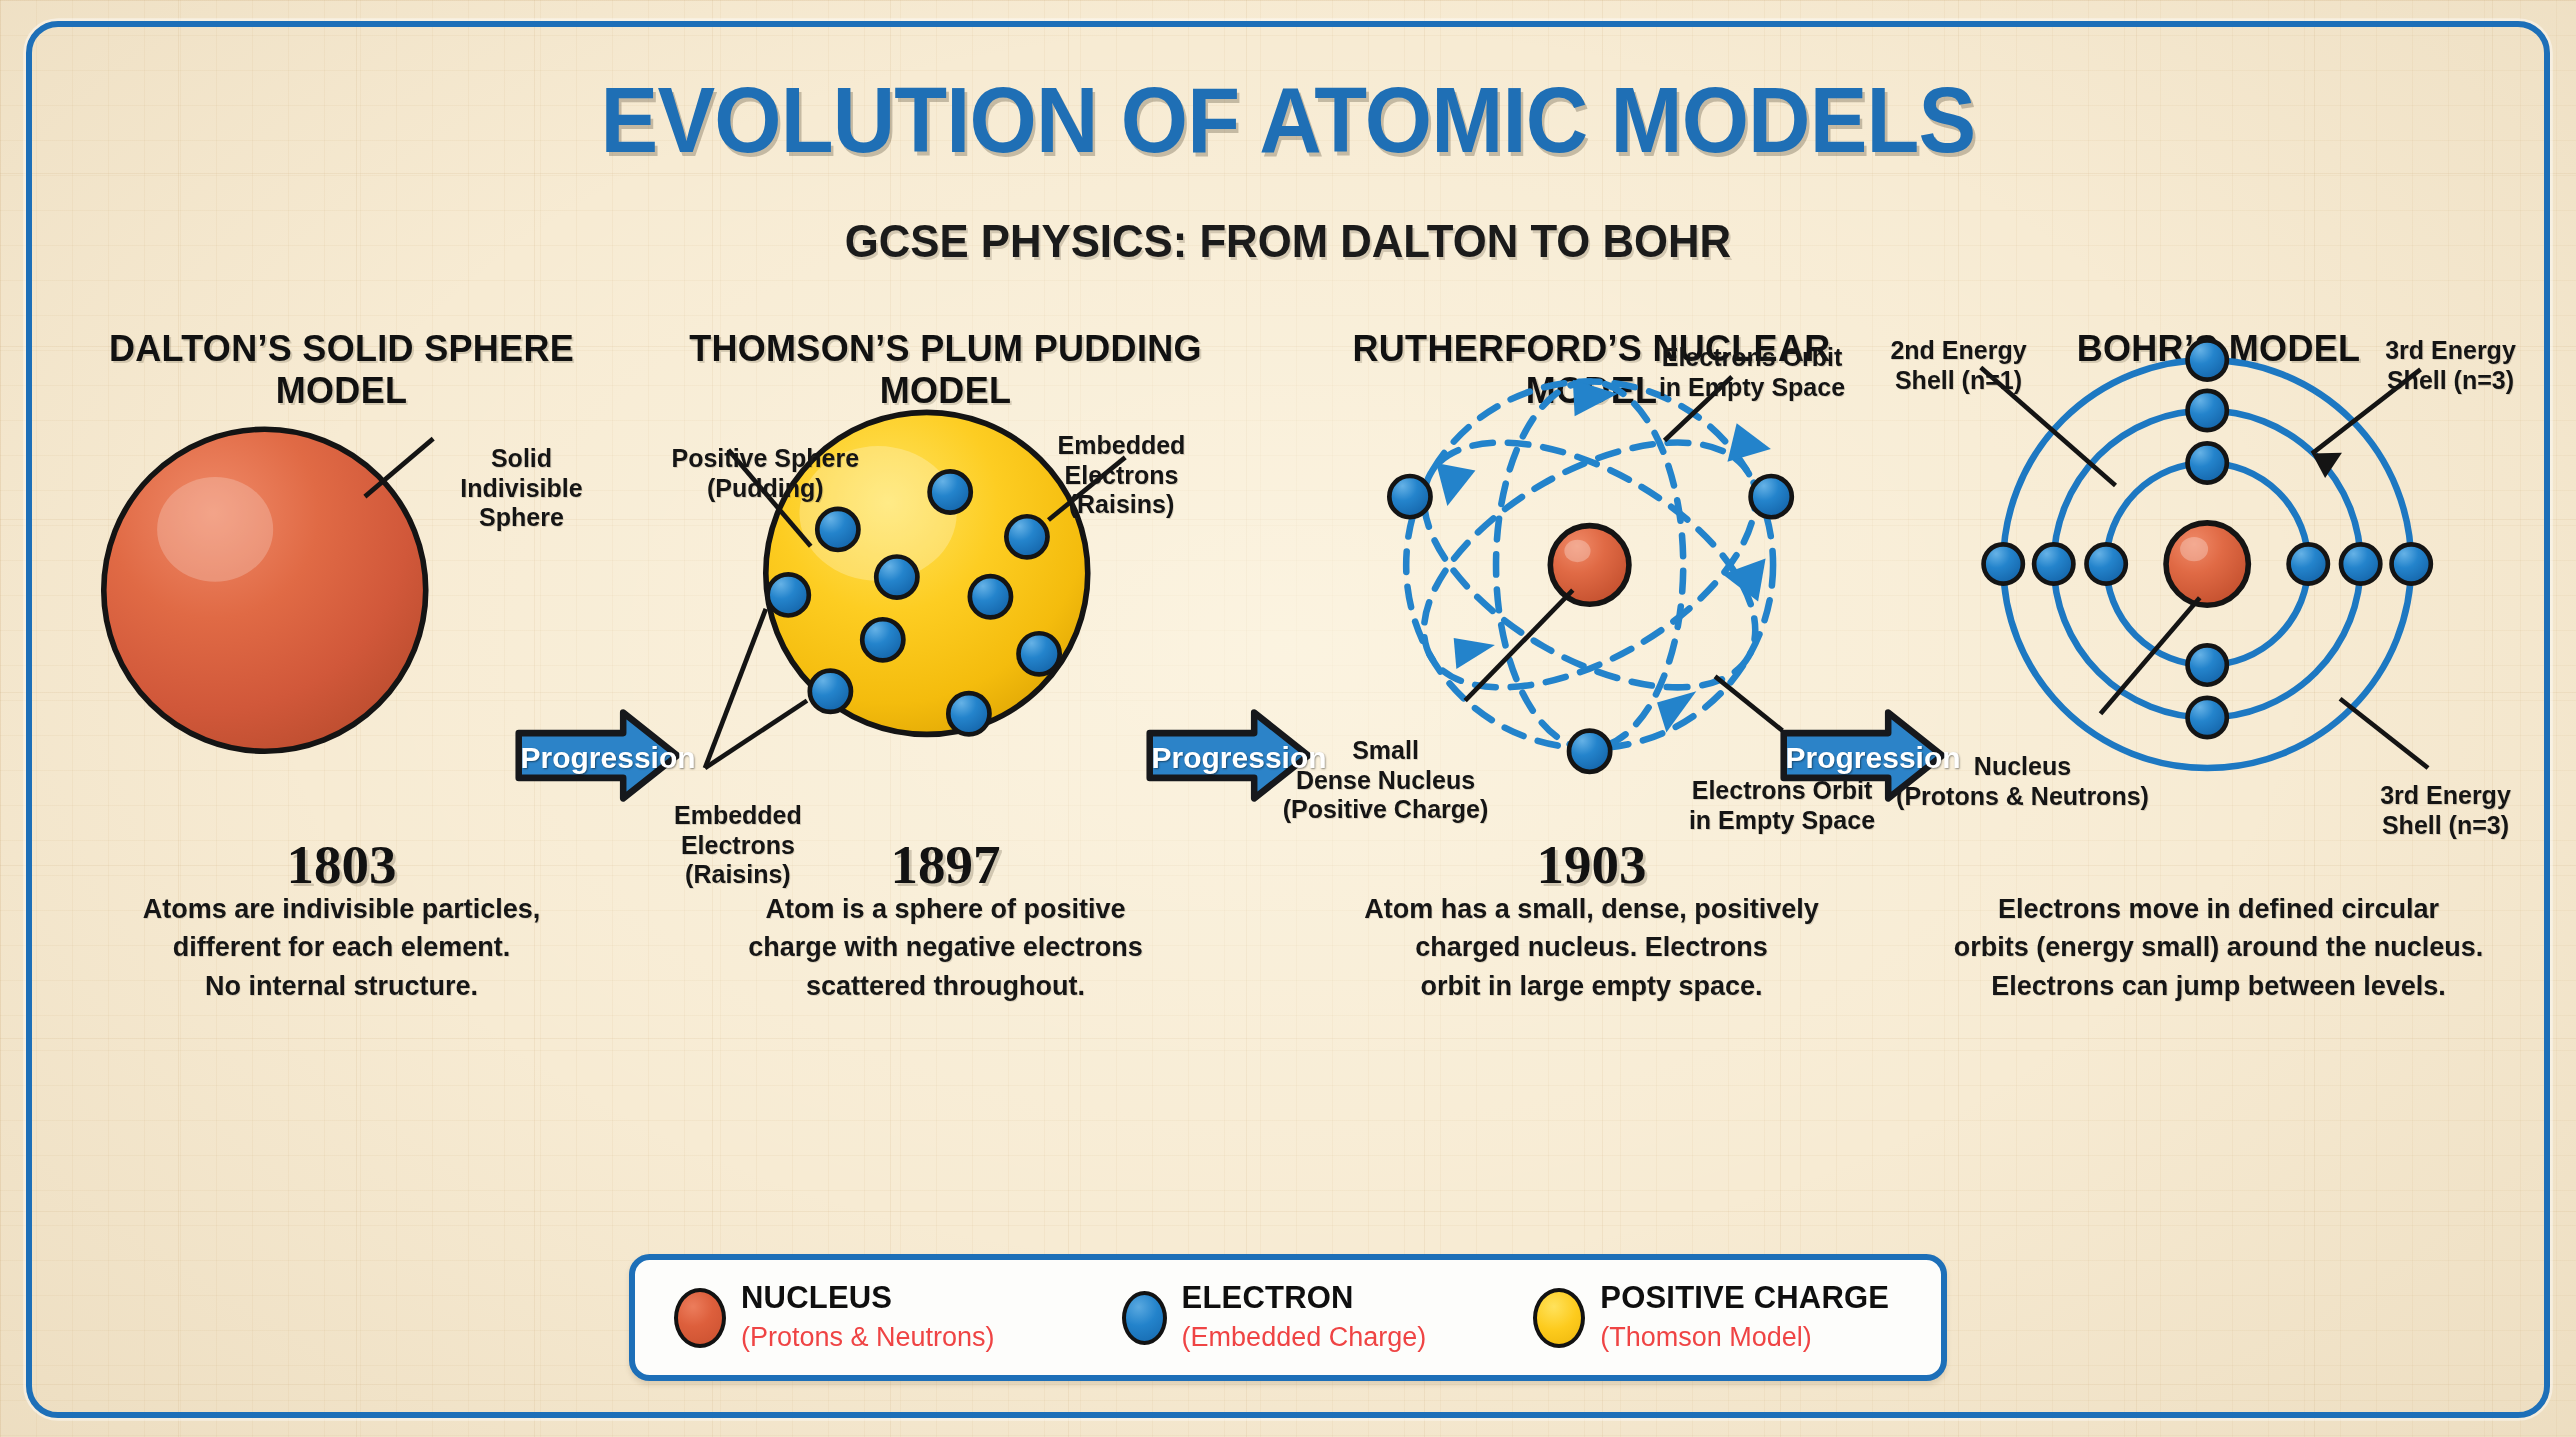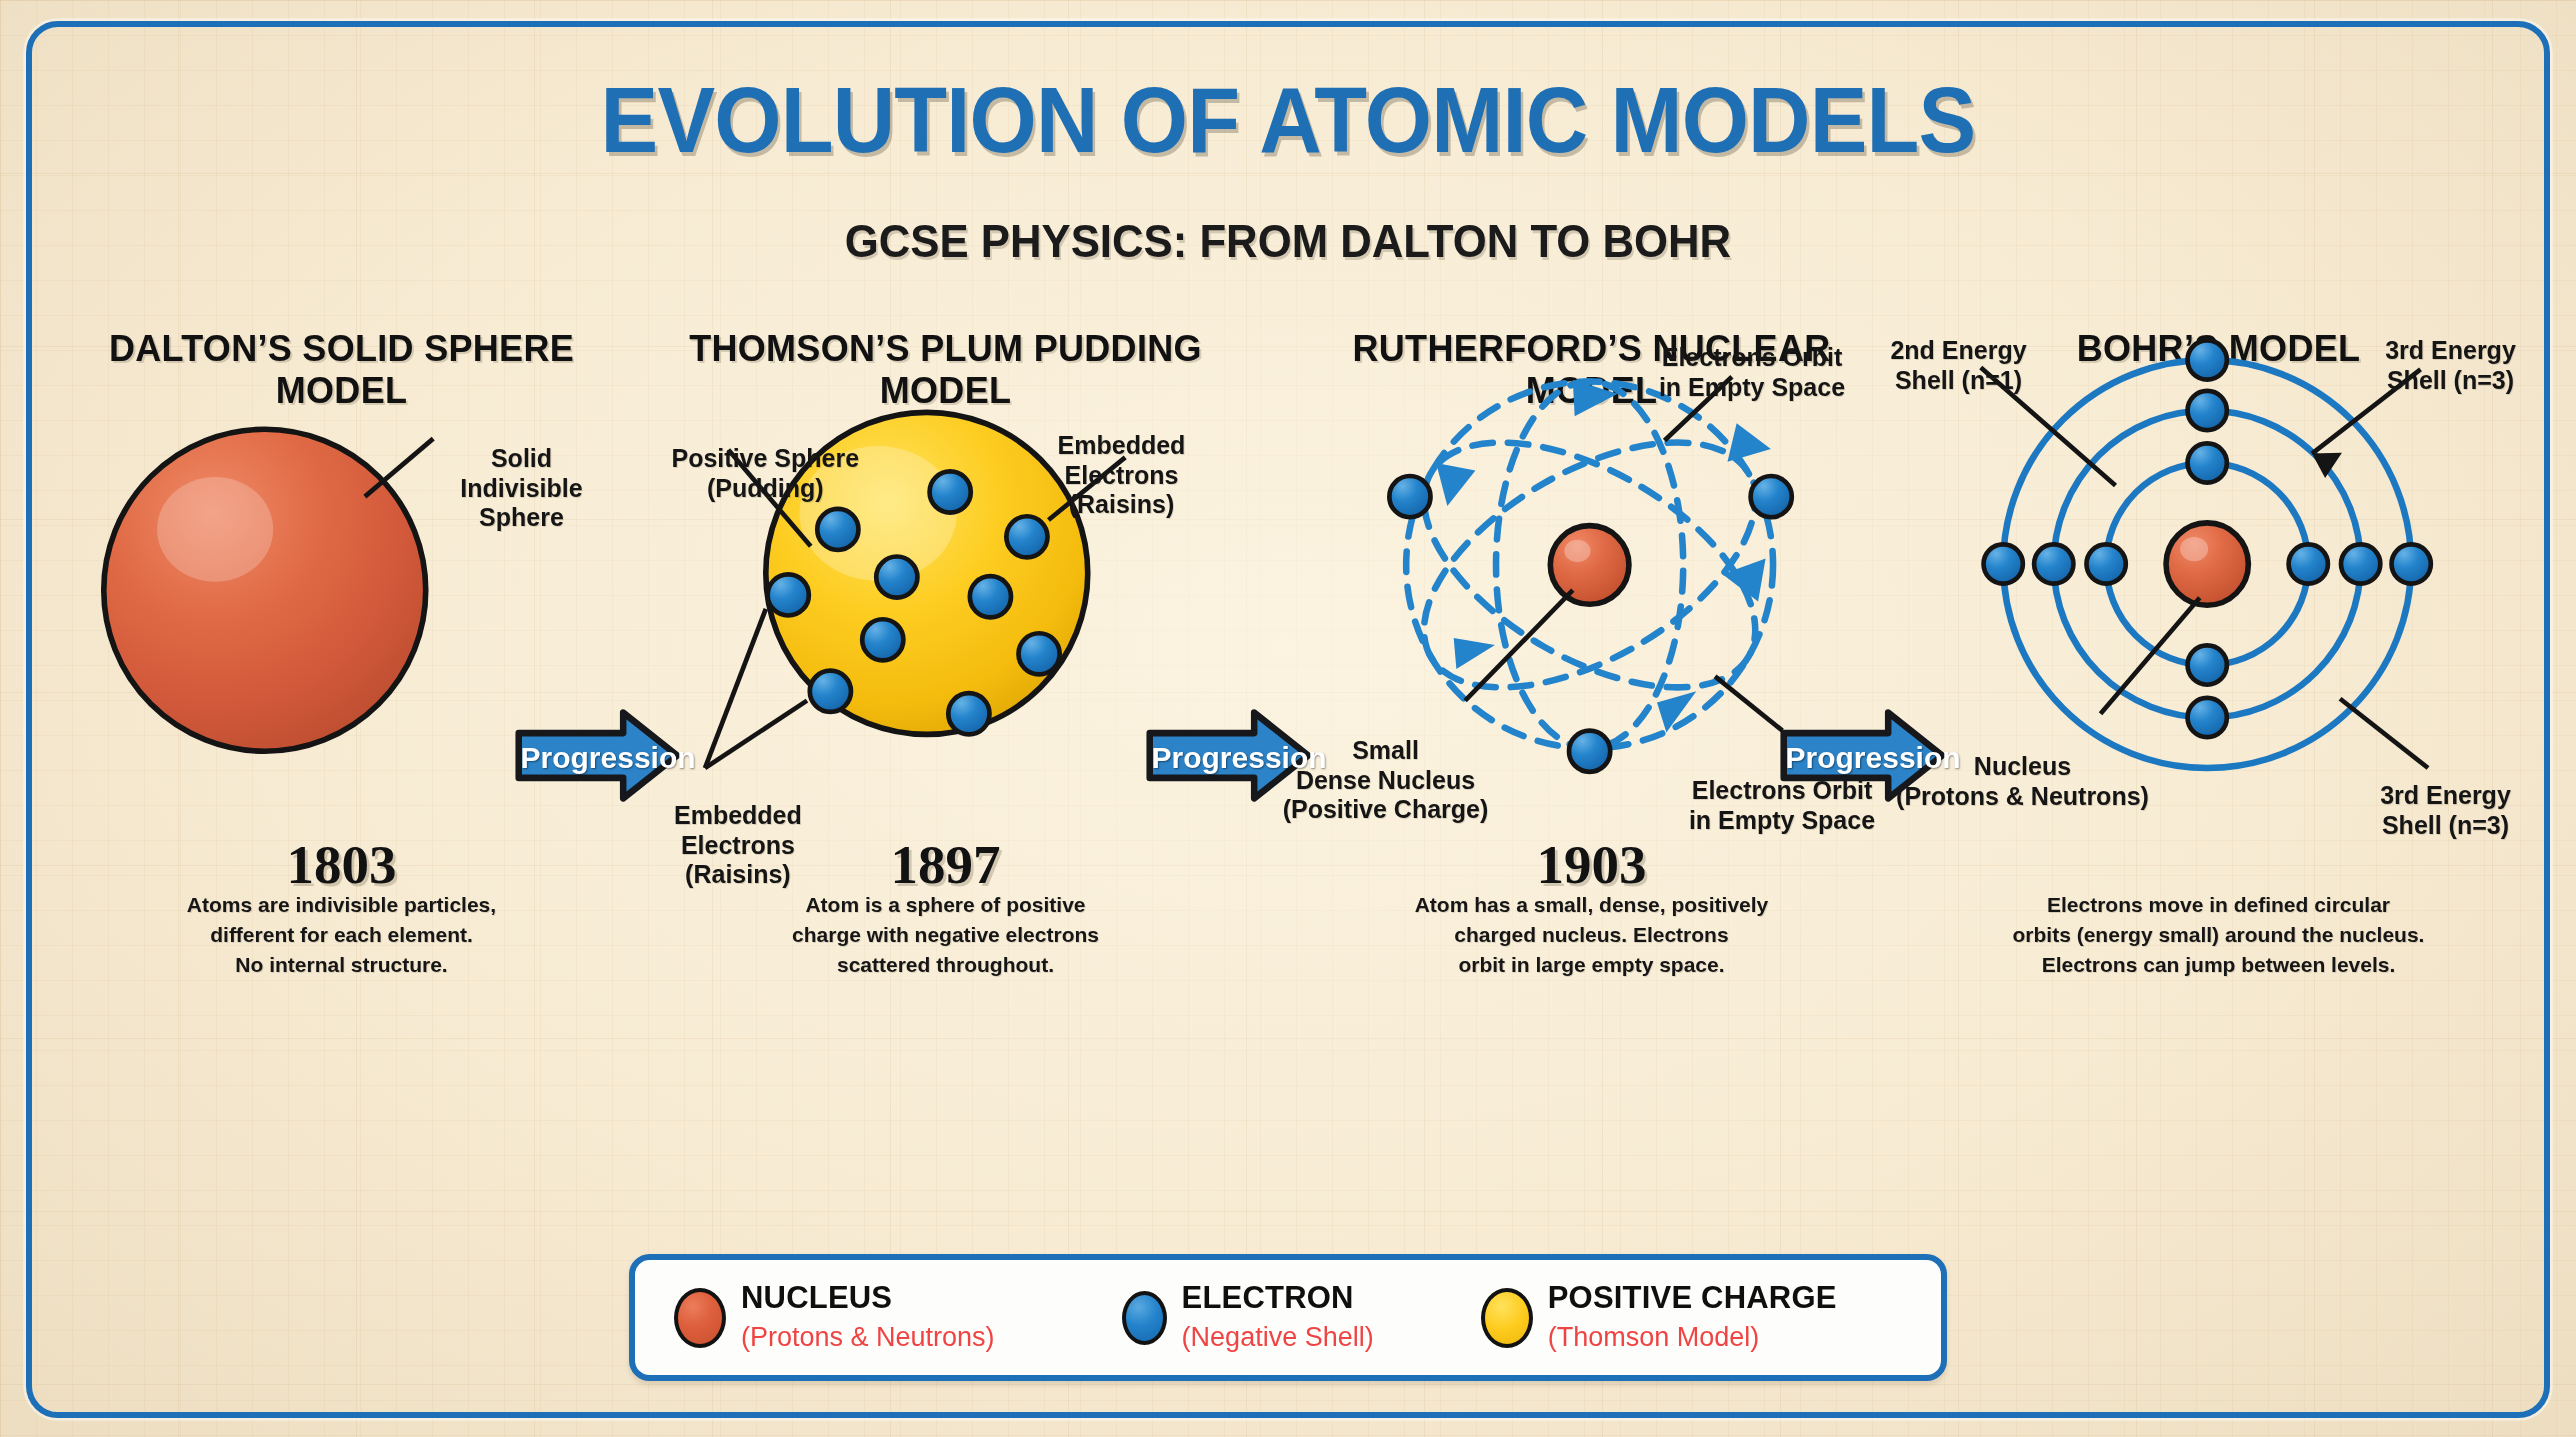--- a/index.html
+++ b/index.html
@@ -100,21 +100,21 @@
     font-size: 55px;
     font-weight: 700;
     color: #121212;
     text-shadow: 2.8px 2.8px 0 rgba(90,80,60,0.25);
   }
   .desc {
     position: absolute;
     left: 0; width: 100%;
     top: 562px;
     text-align: center;
-    font-size: 21px;
+    font-size: 27px;
     font-weight: 700;
     line-height: 1.42;
     color: #161616;
     white-space: pre-line;
     text-shadow: 0.9px 0.9px 0 rgba(90,80,60,0.18);
   }
 
   
   .lbl {
     position: absolute;
@@ -452,21 +452,21 @@
     <div>
       <div class="legend-title">NUCLEUS</div>
       <div class="legend-sub">(Protons &amp; Neutrons)</div>
     </div>
   </div>
 
   <div class="legend-item" id="li1">
     <div class="legend-dot electron"></div>
     <div>
       <div class="legend-title">ELECTRON</div>
-      <div class="legend-sub">(Negative Shell)</div>
+      <div class="legend-sub">(Embedded Charge)</div>
     </div>
   </div>
 
   <div class="legend-item" id="li2">
     <div class="legend-dot positive"></div>
     <div>
       <div class="legend-title">POSITIVE CHARGE</div>
       <div class="legend-sub">(Thomson Model)</div>
     </div>
   </div>

